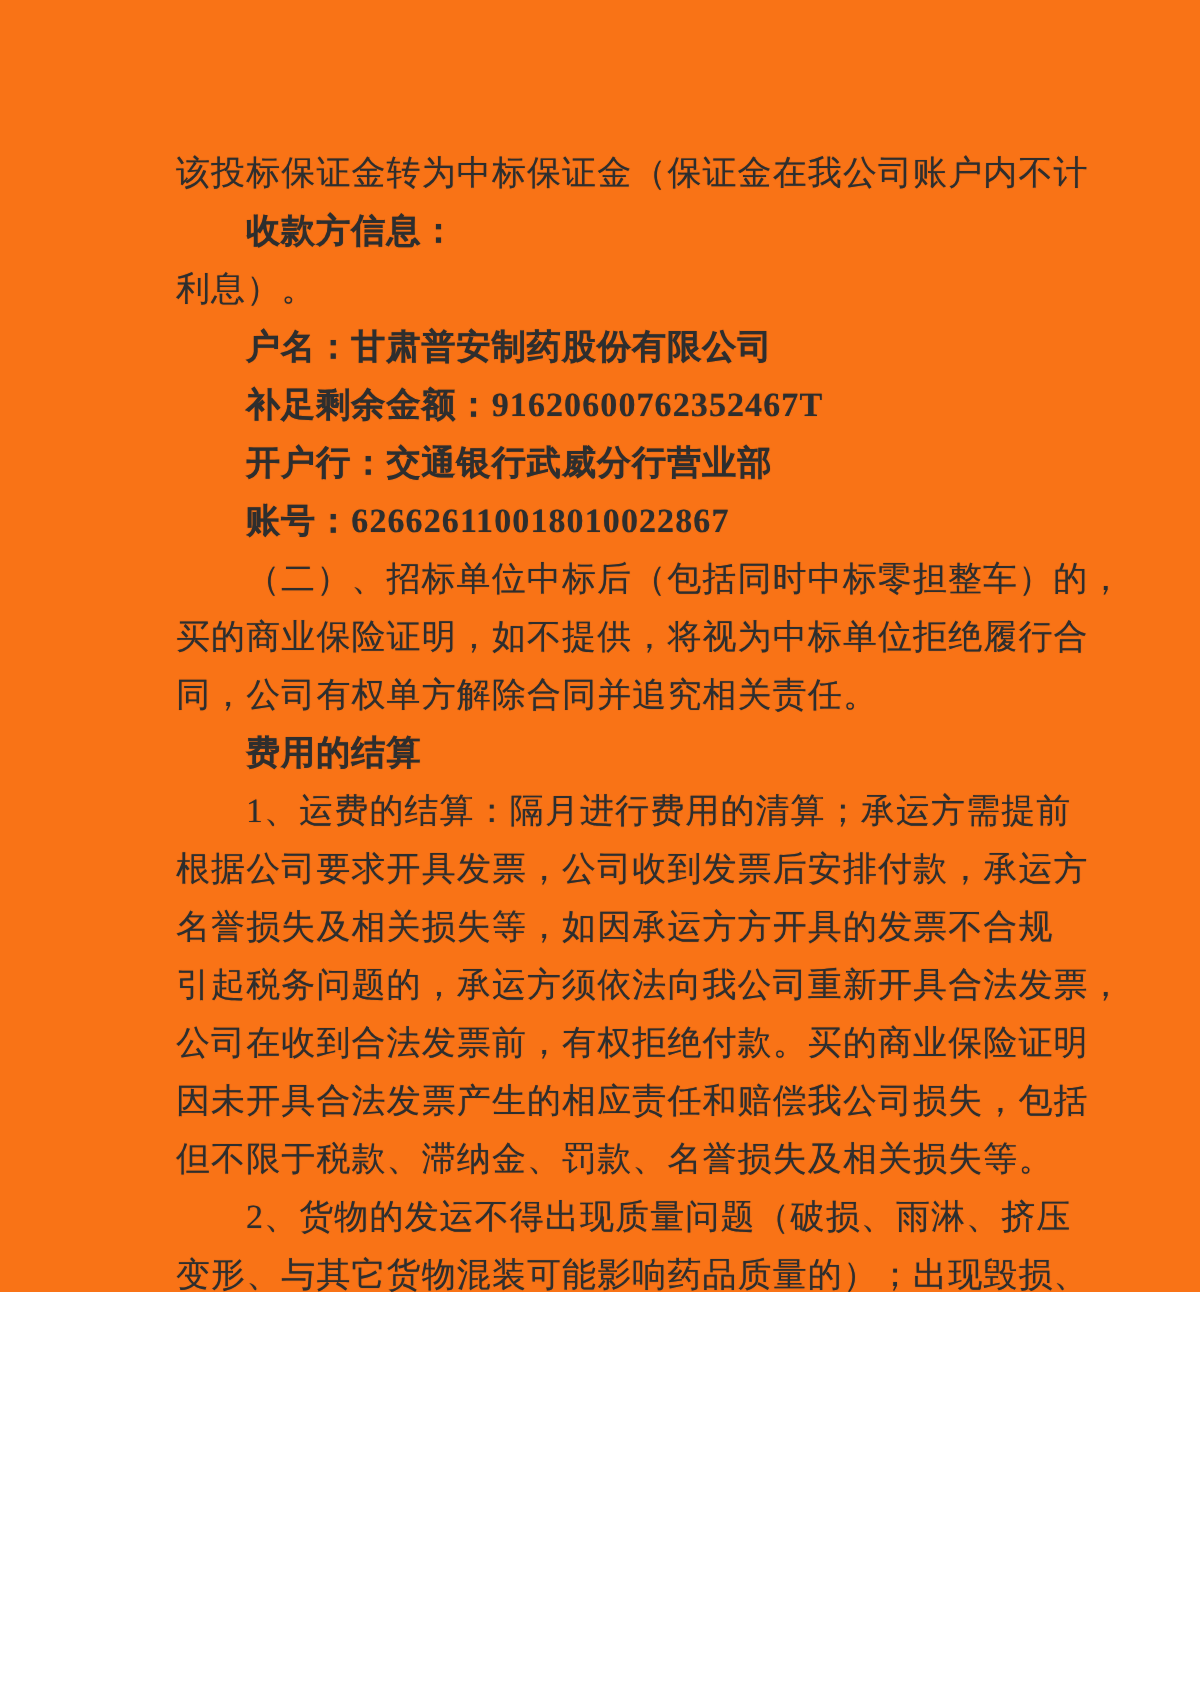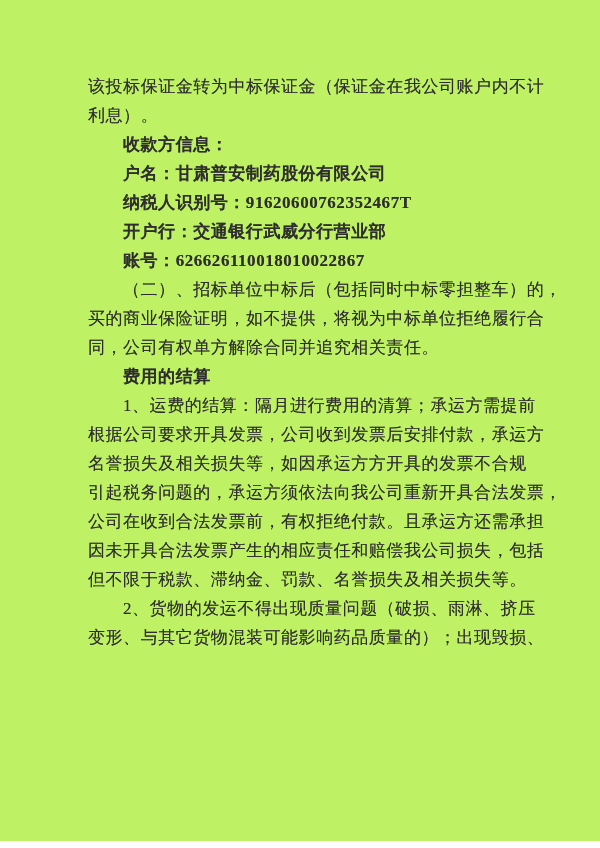--- a/index.html
+++ b/index.html
@@ -5,22 +5,22 @@
   * { margin: 0; padding: 0; box-sizing: border-box; }
   html, body {
     width: 600px;
     height: 848px;
     background: #ffffff;
     font-family: "Liberation Serif", "DejaVu Serif", serif;
   }
   .page {
     position: relative;
     width: 600px;
-    height: 841px;
-    background: #bef264;
+    height: 646px;
+    background: #f97316;
     overflow: hidden;
   }
   .content {
     position: absolute;
     left: 88px;
     top: 72px;
     width: 440px;
   }
   .line {
     height: 29px;
@@ -33,33 +33,33 @@
   }
   .indent { padding-left: 35px; }
   .bold { font-weight: 700; }
 </style>
 </head>
 <body>
 
 <div class="page">
   <div class="content">
     <div class="line">该投标保证金转为中标保证金（保证金在我公司账户内不计</div>
+    <div class="line indent bold">收款方信息：</div>
     <div class="line">利息）。</div>
-    <div class="line indent bold">收款方信息：</div>
     <div class="line indent bold">户名：甘肃普安制药股份有限公司</div>
-    <div class="line indent bold">纳税人识别号：91620600762352467T</div>
+    <div class="line indent bold">补足剩余金额：91620600762352467T</div>
     <div class="line indent bold">开户行：交通银行武威分行营业部</div>
     <div class="line indent bold">账号：626626110018010022867</div>
     <div class="line indent">（二）、招标单位中标后（包括同时中标零担整车）的，</div>
     <div class="line">买的商业保险证明，如不提供，将视为中标单位拒绝履行合</div>
     <div class="line">同，公司有权单方解除合同并追究相关责任。</div>
     <div class="line indent bold">费用的结算</div>
     <div class="line indent">1、运费的结算：隔月进行费用的清算；承运方需提前</div>
     <div class="line">根据公司要求开具发票，公司收到发票后安排付款，承运方</div>
     <div class="line">名誉损失及相关损失等，如因承运方方开具的发票不合规</div>
     <div class="line">引起税务问题的，承运方须依法向我公司重新开具合法发票，</div>
-    <div class="line">公司在收到合法发票前，有权拒绝付款。且承运方还需承担</div>
+    <div class="line">公司在收到合法发票前，有权拒绝付款。买的商业保险证明</div>
     <div class="line">因未开具合法发票产生的相应责任和赔偿我公司损失，包括</div>
     <div class="line">但不限于税款、滞纳金、罚款、名誉损失及相关损失等。</div>
     <div class="line indent">2、货物的发运不得出现质量问题（破损、雨淋、挤压</div>
     <div class="line">变形、与其它货物混装可能影响药品质量的）；出现毁损、</div>
   </div>
 </div>
 
 </body></html>

